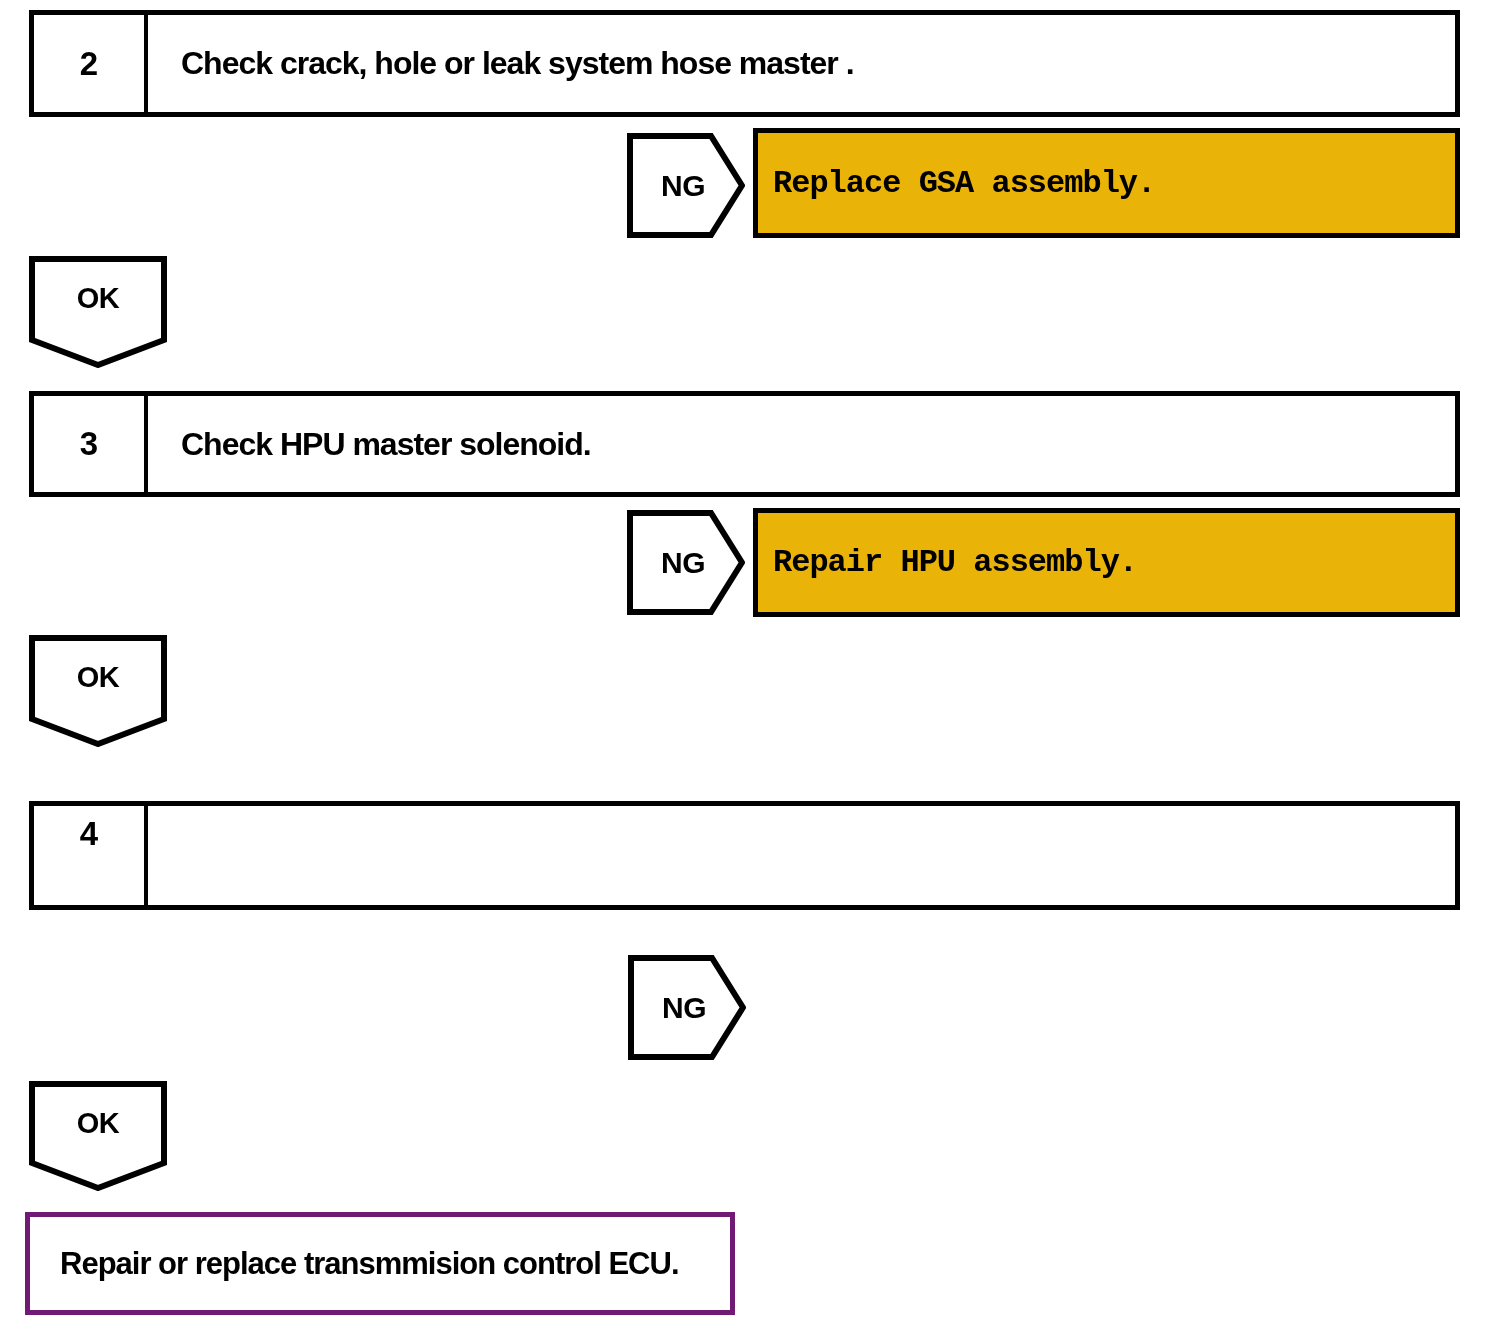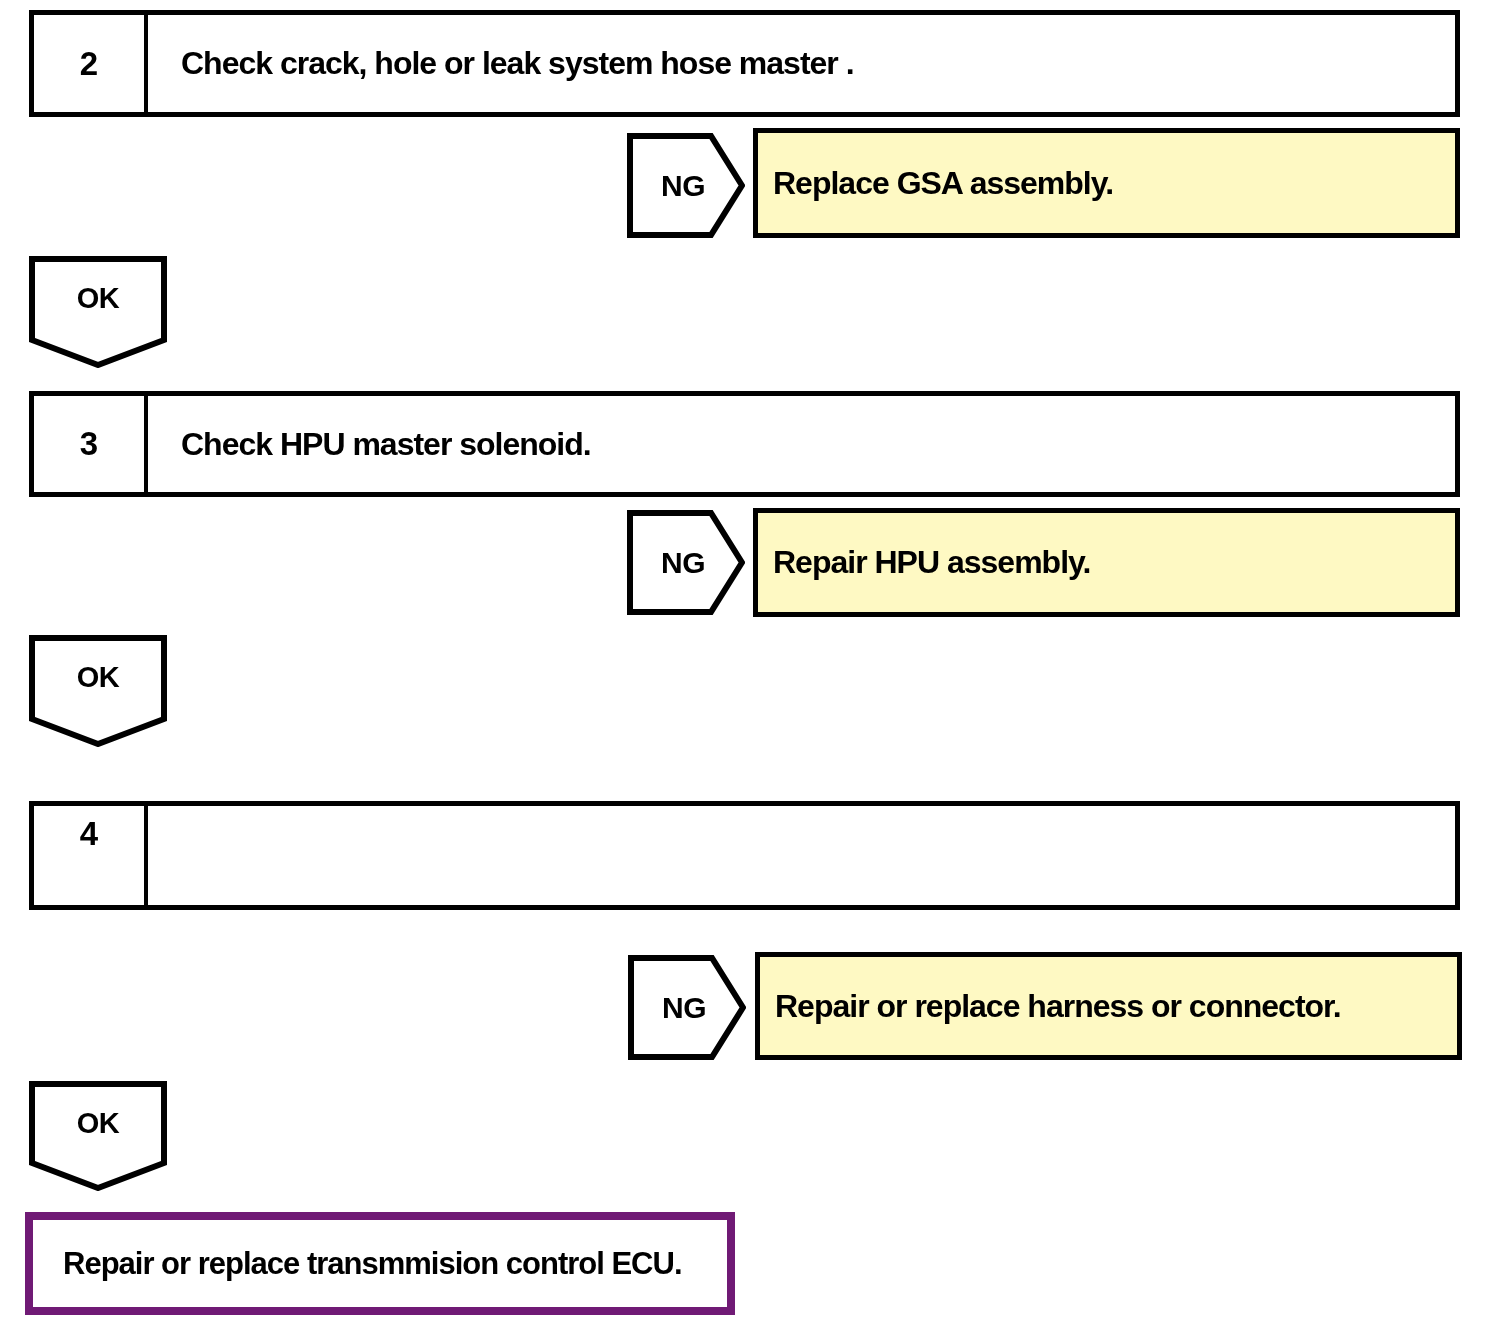--- a/index.html
+++ b/index.html
@@ -50,26 +50,27 @@
     font-size:29px;letter-spacing:-0.5px;
   }
   .result-box{
     position:absolute;
     display:flex;align-items:center;
     border:5px solid #000;
     box-sizing:border-box;
     padding-left:15px;
     font-size:32px;
     letter-spacing:-1px;
-    background:#fef9c3;
+    background:#eab308;
+    font-family:Liberation Mono, monospace;
   }
   .final-box{
     position:absolute;
     display:flex;align-items:center;
-    border:8px solid #701a75;
+    border:5px solid #701a75;
     box-sizing:border-box;
     padding-left:30px;
     font-size:31px;
     letter-spacing:-1px;
     background:#fff;
   }
 </style>
 </head>
 <body>
 
@@ -125,23 +126,20 @@
     <div class="step-num">4</div>
   </div>
 
   <div class="ng" style="left:628px;top:955px">
     <svg class="shape" width="118" height="105" viewBox="0 0 118 105">
       <polygon points="3,3 84,3 115,52.5 84,102 3,102"></polygon>
     </svg>
     <span class="ng-label">NG</span>
   </div>
 
-  <div class="result-box" style="left:755px;top:952px;width:707px;height:108px">
-    <span>Repair or replace harness or connector.</span>
-  </div>
 
   <div class="ok" style="left:29px;top:1081px">
     <svg class="shape" width="138" height="110" viewBox="0 0 138 110">
       <polygon points="3,3 135,3 135,82 69,107 3,82"></polygon>
     </svg>
     <span class="ok-label">OK</span>
   </div>
 
   <div class="final-box" style="left:25px;top:1212px;width:710px;height:103px">
     <span>Repair or replace transmmision control ECU.</span>

